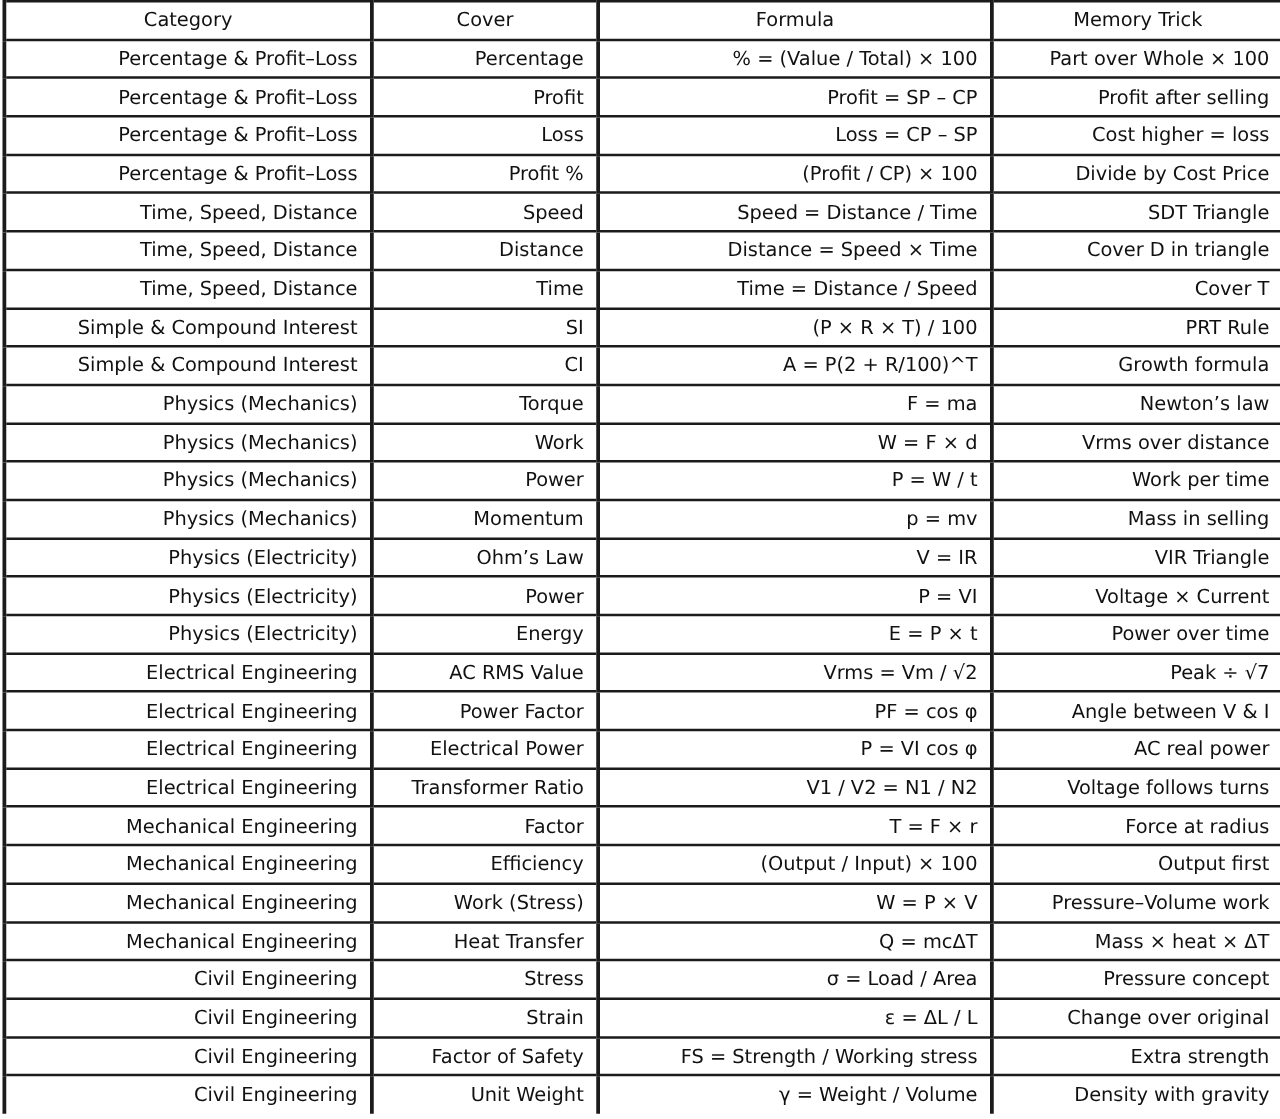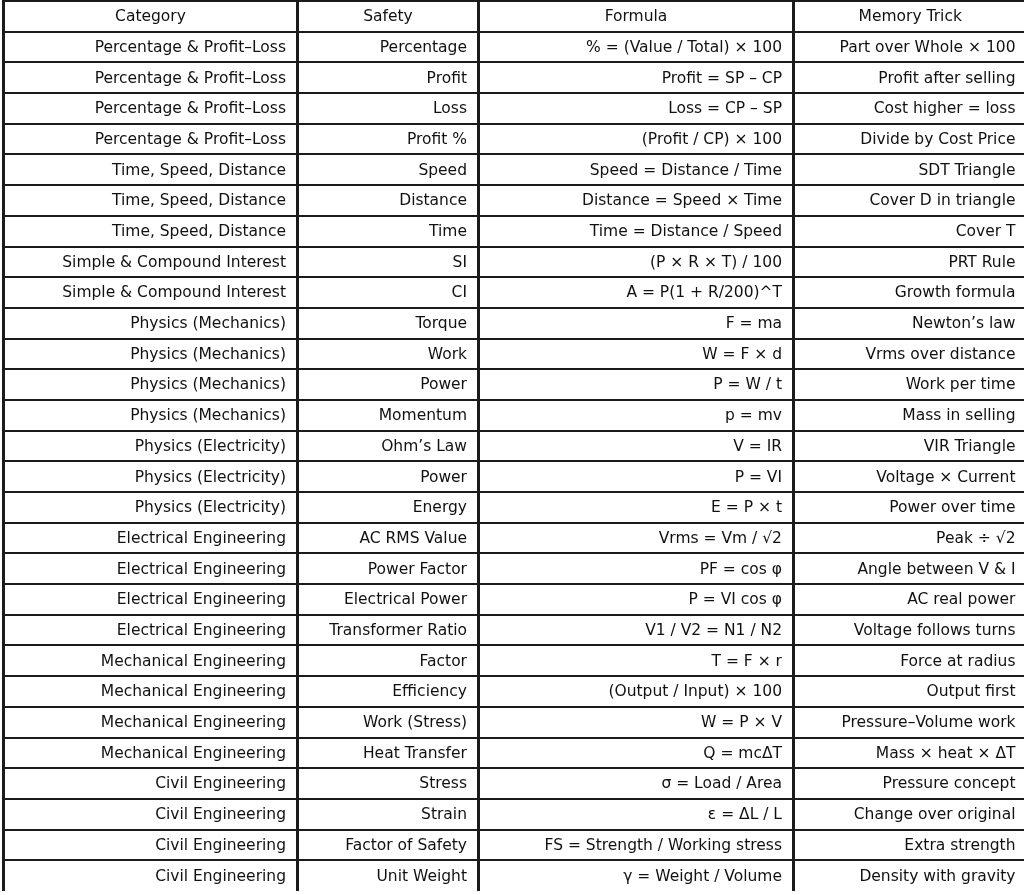--- a/index.html
+++ b/index.html
@@ -78,21 +78,21 @@
   <table class="formula-table">
     <colgroup>
       <col class="c-category">
       <col class="c-topic">
       <col class="c-formula">
       <col class="c-trick">
     </colgroup>
     <thead>
       <tr>
         <th>Category</th>
-        <th>Safety</th>
+        <th>Cover</th>
         <th>Formula</th>
         <th>Memory Trick</th>
       </tr>
     </thead>
     <tbody id="table-body">
         <tr>
           <td>Percentage &amp; Profit–Loss</td>
           <td>Percentage</td>
           <td>% = (Value / Total) × 100</td>
           <td>Part over Whole × 100</td>
@@ -135,21 +135,21 @@
         </tr>
         <tr>
           <td>Simple &amp; Compound Interest</td>
           <td>SI</td>
           <td>(P × R × T) / 100</td>
           <td>PRT Rule</td>
         </tr>
         <tr>
           <td>Simple &amp; Compound Interest</td>
           <td>CI</td>
-          <td>A = P(1 + R/200)^T</td>
+          <td>A = P(2 + R/100)^T</td>
           <td>Growth formula</td>
         </tr>
         <tr>
           <td>Physics (Mechanics)</td>
           <td>Torque</td>
           <td>F = ma</td>
           <td>Newton’s law</td>
         </tr>
         <tr>
           <td>Physics (Mechanics)</td>
@@ -184,21 +184,21 @@
         <tr>
           <td>Physics (Electricity)</td>
           <td>Energy</td>
           <td>E = P × t</td>
           <td>Power over time</td>
         </tr>
         <tr>
           <td>Electrical Engineering</td>
           <td>AC RMS Value</td>
           <td>Vrms = Vm / √2</td>
-          <td>Peak ÷ √2</td>
+          <td>Peak ÷ √7</td>
         </tr>
         <tr>
           <td>Electrical Engineering</td>
           <td>Power Factor</td>
           <td>PF = cos φ</td>
           <td>Angle between V &amp; I</td>
         </tr>
         <tr>
           <td>Electrical Engineering</td>
           <td>Electrical Power</td>

